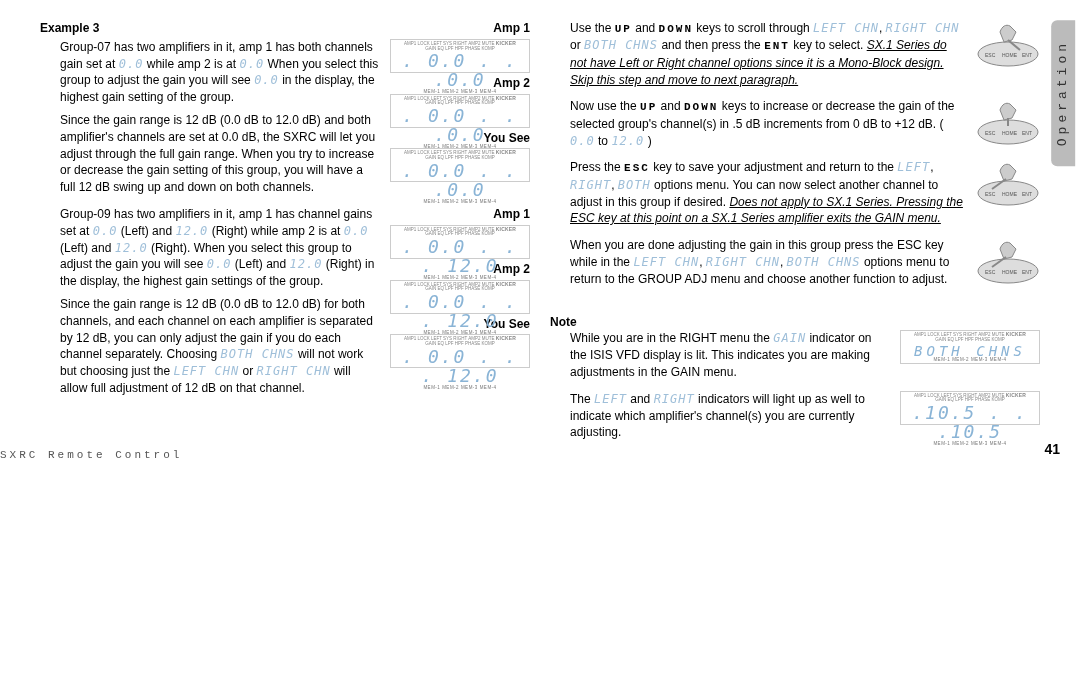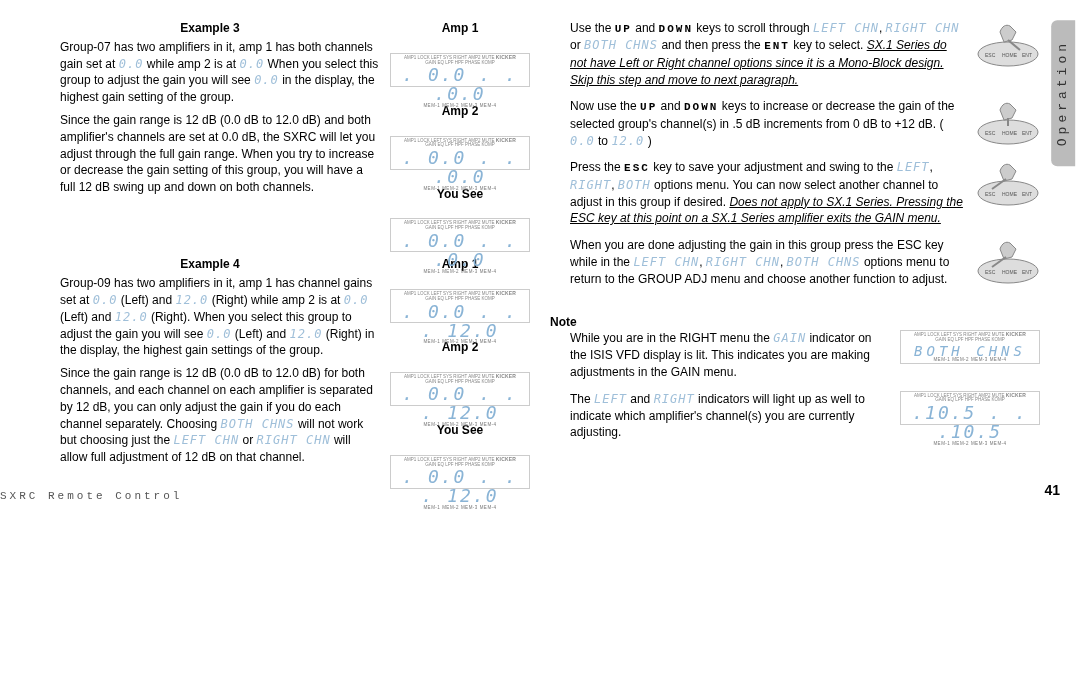--- a/index.html
+++ b/index.html
@@ -27,21 +27,22 @@
     gap: 10px;
     margin-bottom: 4px;
   }
   .example-text {
     flex: 1.3;
   }
   .displays {
     width: 140px;
     display: flex;
     flex-direction: column;
-    gap: 16px;
+    gap: 2px;
+    align-items: flex-end;
   }
   .display-label {
     font-weight: bold;
     font-size: 12px;
     text-align: center;
     margin-bottom: 0px;
   }
   .lcd {
     border: 1px solid #ccc;
     padding: 1px 2px;
@@ -67,21 +68,20 @@
     letter-spacing: 0.5px;
   }
   .lcd .brand {
     font-size: 5px;
     letter-spacing: 0.2px;
     font-weight: bold;
   }
   h4 {
     margin: 0 0 2px 0;
     font-size: 12px;
-    text-align: center;
   }
   p {
     margin: 0 0 6px 0;
   }
   .indent {
     margin-left: 20px;
   }
   .seg {
     font-family: monospace;
     font-style: italic;
@@ -203,21 +203,20 @@
           <div class="brandline"><span>AMP1  LOCK  LEFT  SYS  RIGHT  AMP2  MUTE</span> <span class="brand">KICKER</span></div>
           <div class="brandline">GAIN  EQ  LPF  HPF  PHASE  KOMP</div>
           <div class="digits">. 0.0 .  .   .0.0</div>
           <div class="bottomline">MEM-1  MEM-2  MEM-3  MEM-4</div>
         </div>
       </div>
     </div>
 
     <div class="example-block">
       <div class="example-text">
-        <h4>Example 4</h4>
         <p class="indent">
           <span>Group-09 has two amplifiers in it, amp 1 has channel gains set at </span>
           <span class="seg">0.0</span>
           <span> (Left) and </span>
           <span class="seg">12.0</span>
           <span> (Right) while amp 2 is at </span>
           <span class="seg">0.0</span>
           <span> (Left)  and </span>
           <span class="seg">12.0</span>
           <span> (Right). When you select this group to adjust the gain you will see </span>
@@ -318,21 +317,21 @@
             <line x1="32" y1="20" x2="32" y2="28" stroke="#888" stroke-width="2"></line>
           </svg>
       </div>
     </div>
 
     <div class="right-para">
       <div class="txt">
         <p class="indent">
           <span>Press the </span>
           <span class="keycap">ESC</span>
-          <span> key to save your adjustment and swing to the </span>
+          <span> key to save your adjustment and return to the </span>
           <span class="seg">LEFT</span>,
           <span class="seg">RIGHT</span>,
           <span class="seg">BOTH</span>
           <span> options menu. You can now select another channel to adjust in this group if desired. </span>
           <em class="under">Does not apply to SX.1 Series. Pressing the ESC key at this point on a SX.1 Series amplifier exits the GAIN menu.</em>
         </p>
       </div>
       <div class="hand-icon">
         <svg class="remote-svg" viewBox="0 0 64 48">
             <ellipse cx="32" cy="34" rx="30" ry="12" fill="#ddd" stroke="#888"></ellipse>

